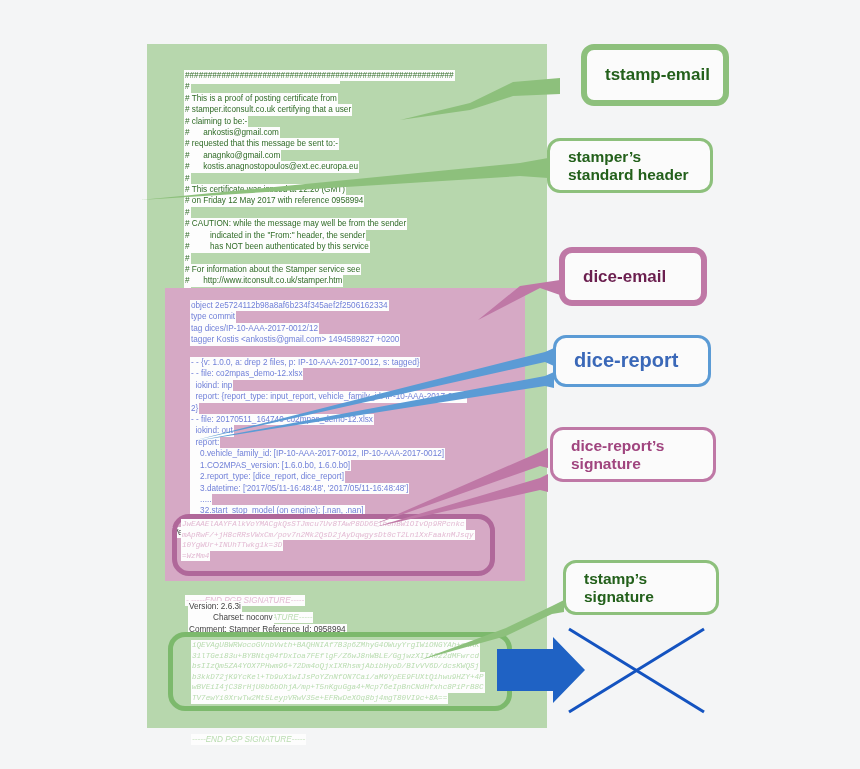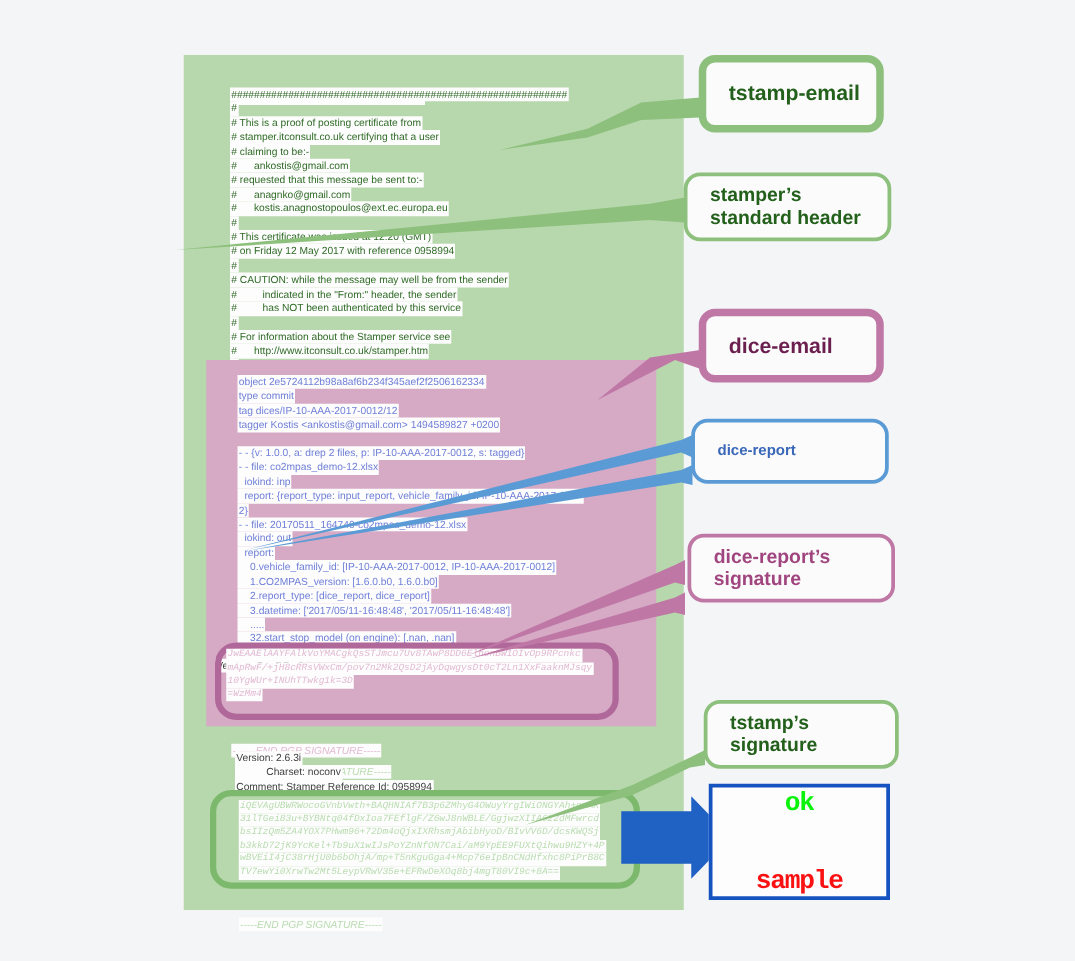--- a/index.html
+++ b/index.html
@@ -29,28 +29,28 @@
   #sig-frame-pink{left:172px;top:514px;width:323px;height:62px;
         border:5px solid #b0689a;}
   #sig-frame-green{left:168px;top:632px;width:344px;height:79px;
         border:5px solid #7cb96c;}
 
   
   .callout{position:absolute;box-sizing:border-box;background:#fbfbfb;
         border-radius:13px;font-weight:bold;display:flex;
         align-items:center;padding:0 0 0 18px;}
   .callout .lbl{line-height:1.16;}
-  #c-tstamp-email{left:559px;top:44px;width:148px;height:62px;
+  #c-tstamp-email{left:581px;top:44px;width:148px;height:62px;
         border:6px solid #8dc07c;color:#23601b;font-size:17px;}
   #c-stamper-hdr{left:547px;top:138px;width:166px;height:55px;
         border:3px solid #8dc07c;color:#23601b;font-size:15.5px;}
   #c-dice-email{left:559px;top:247px;width:148px;height:59px;
         border:6px solid #bf78a6;color:#6b1f4f;font-size:17px;}
   #c-dice-report{left:553px;top:335px;width:158px;height:52px;
-        border:3px solid #5b9bd5;color:#3a68b8;font-size:12px;}
+        border:3px solid #5b9bd5;color:#3a68b8;font-size:20px;}
   #c-dice-sig{left:550px;top:427px;width:166px;height:55px;
         border:3px solid #bf78a6;color:#a0457f;font-size:15.5px;}
   #c-tstamp-sig{left:563px;top:560px;width:156px;height:55px;
         border:3px solid #8dc07c;color:#23601b;font-size:15.5px;}
 
   
   #stamp{position:absolute;left:567px;top:627px;width:139px;height:87px;
         border:3px solid #1453c0;background:#fdfdfd;}
   #stamp .ok{position:absolute;left:0;right:0;top:2px;text-align:center;
         font-family:"Liberation Mono",monospace;font-weight:bold;
@@ -145,18 +145,14 @@
         <div>signature</div>
       </div>
   </div>
   <div class="callout" id="c-tstamp-sig">
     <div class="lbl" id="lbl-tstampsig">
         <div>tstamp’s</div>
         <div>signature</div>
       </div>
   </div>
 
-  <div id="stamp">
-    <div class="ok">ok</div>
-    <div class="sample">sample</div>
-  </div>
 
 </div>
 
 </body></html>

